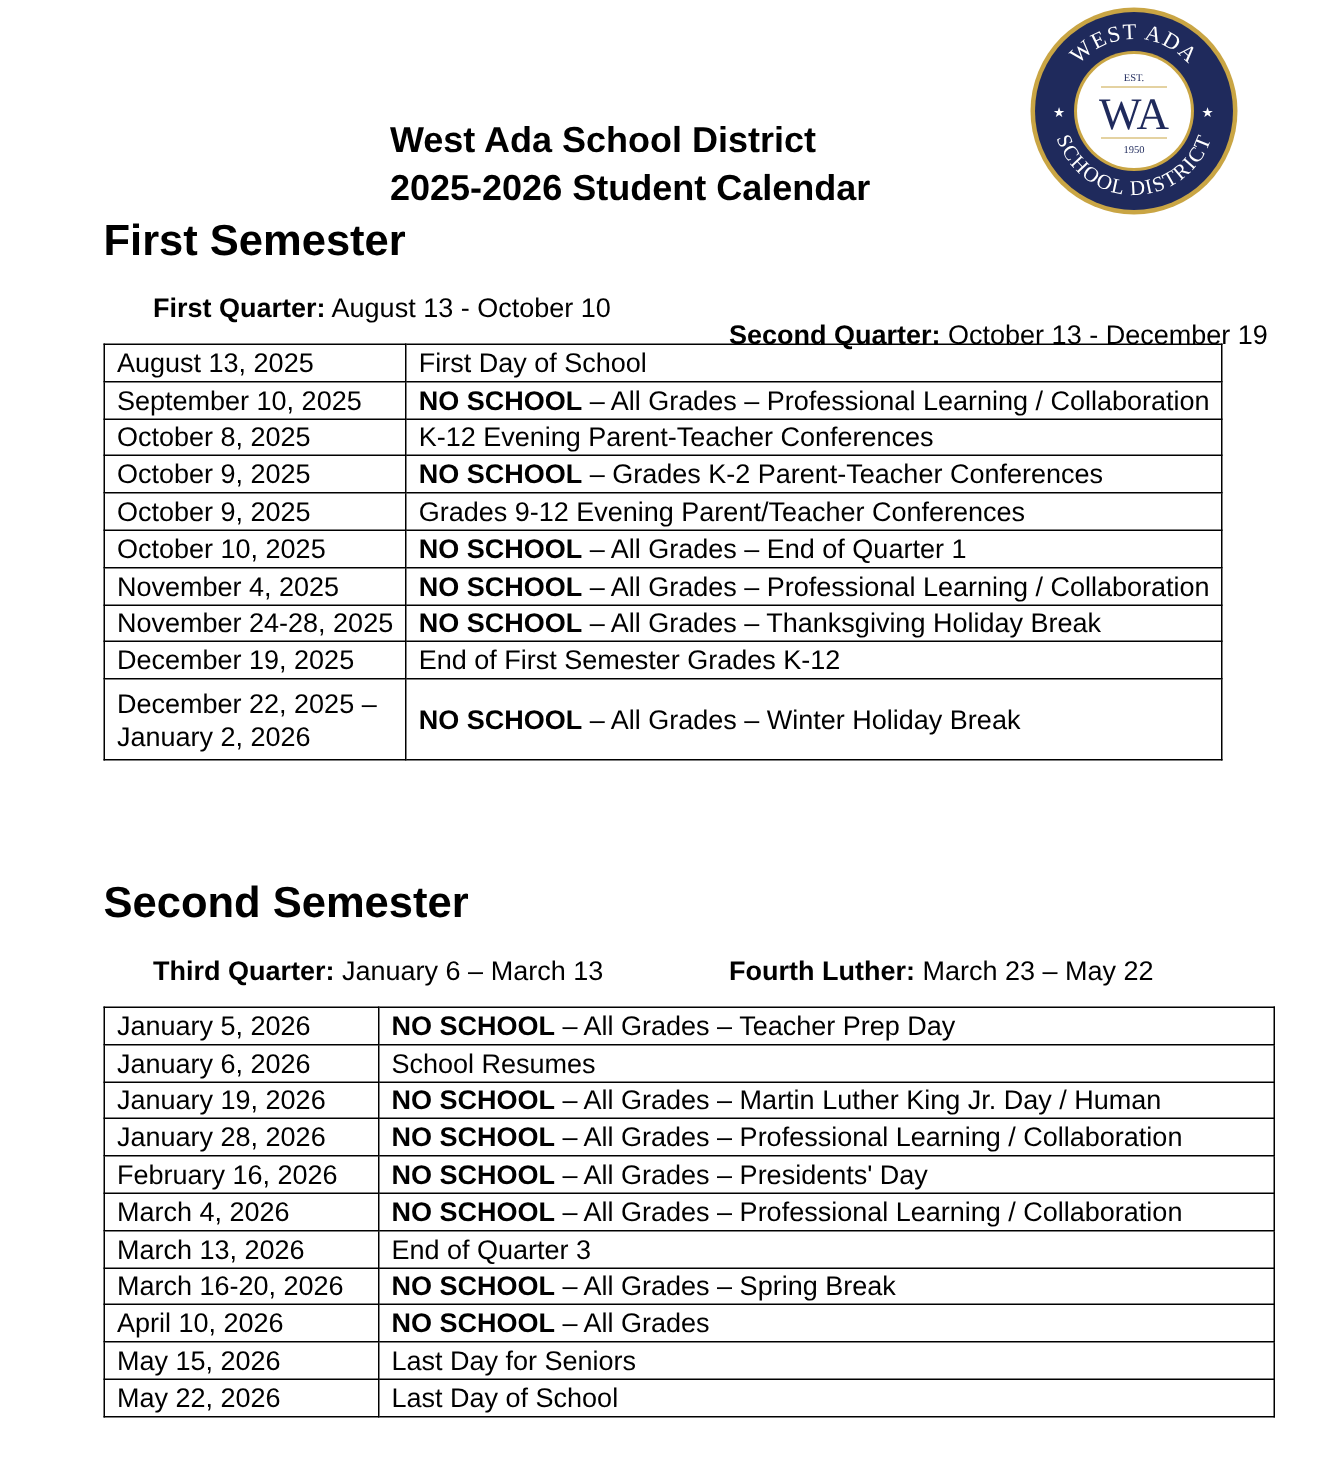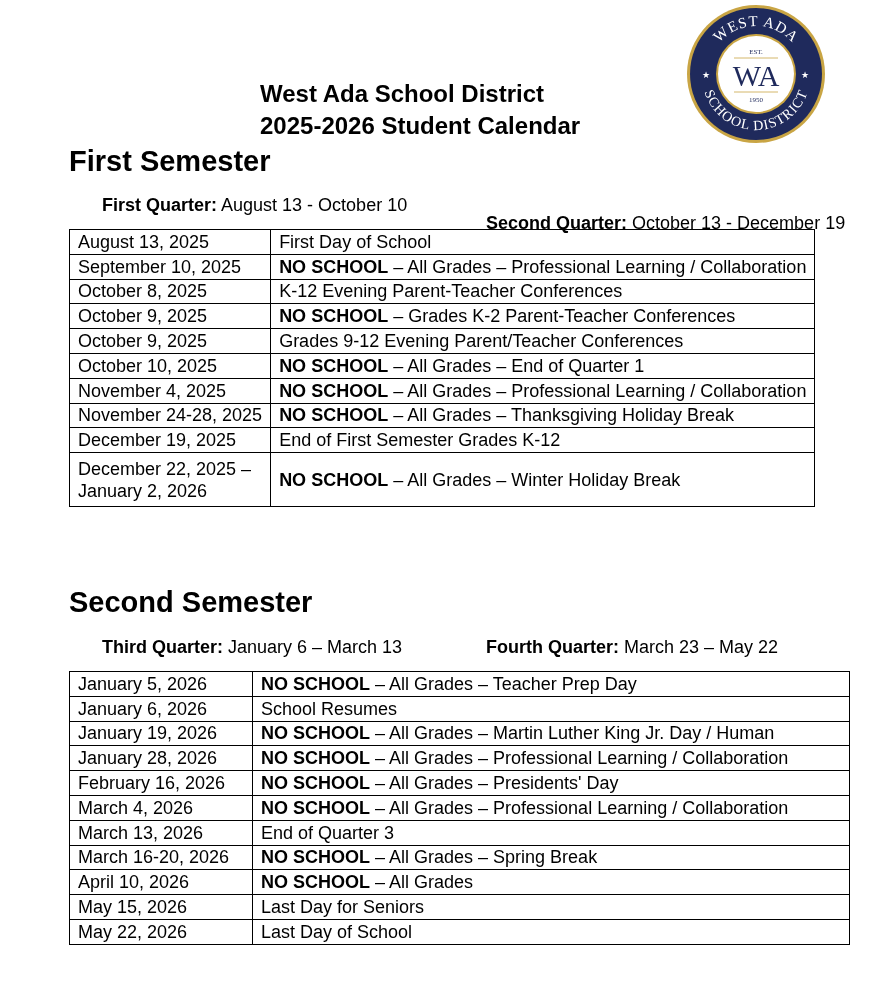--- a/index.html
+++ b/index.html
@@ -143,21 +143,21 @@
     </tbody>
 </table>
 
 <div class="semester-heading" style="top:586px;">Second Semester</div>
 <div class="quarter-line" style="top:637px;">
   <span>
     <b>Third Quarter:</b>
     <span>January 6 – March 13</span>
   </span>
   <span class="q2" style="left:384px; top:0;">
-    <b>Fourth Quarter:</b>
+    <b>Fourth Luther:</b>
     <span>March 23 – May 22</span>
   </span>
 </div>
 <table class="cal" id="t2">
   <tbody id="t2body">
       <tr>
         <td class="date">
           <div>January 5, 2026</div>
         </td>
         <td><b>NO SCHOOL</b><span> – All Grades – Teacher Prep Day</span></td>

